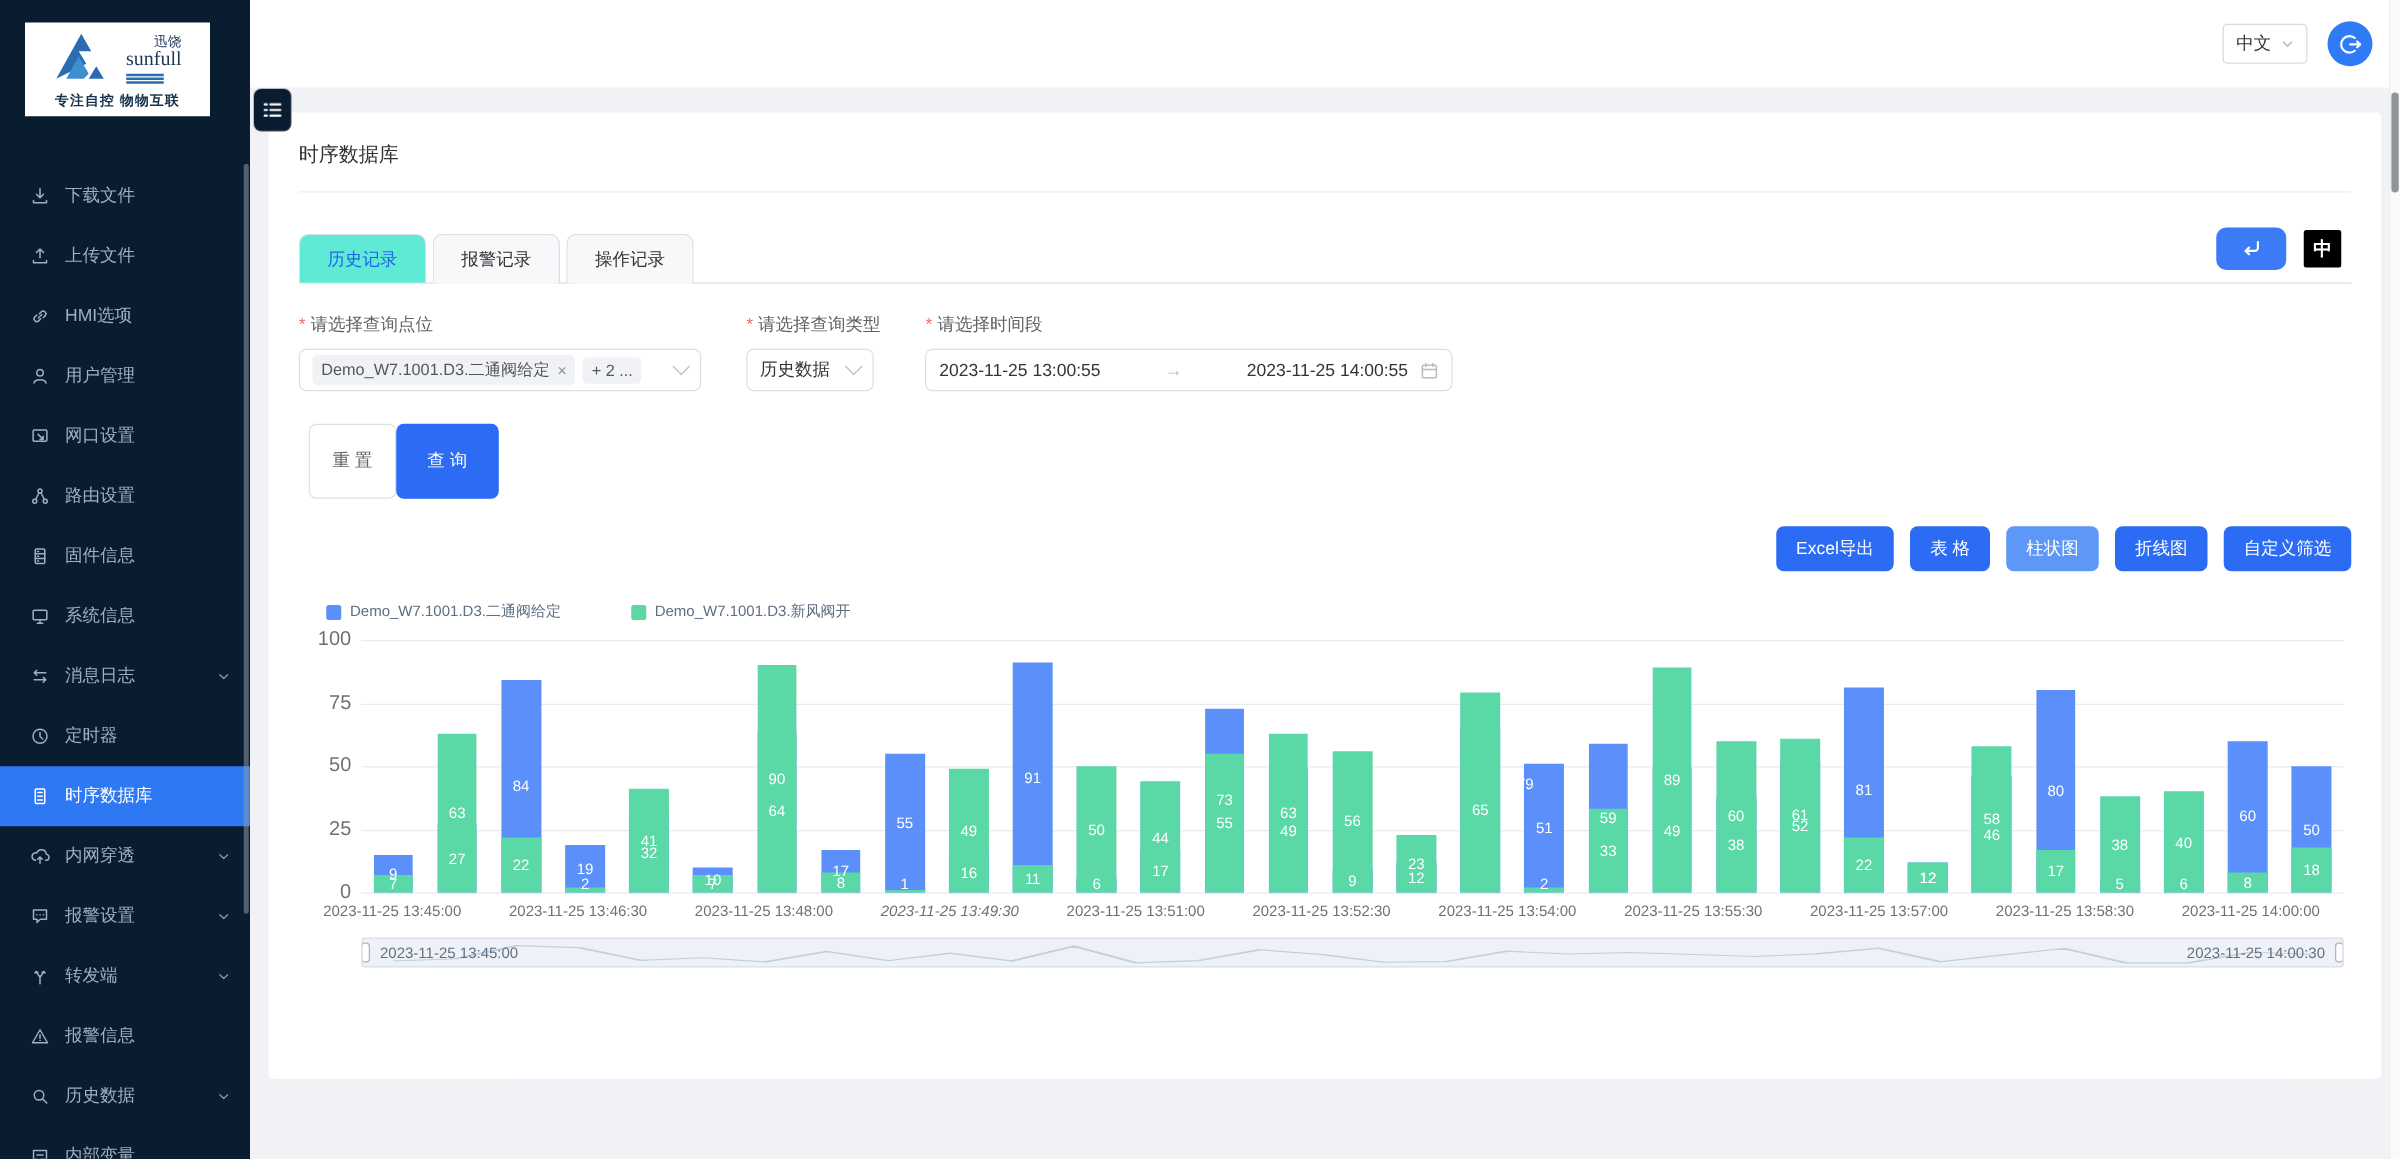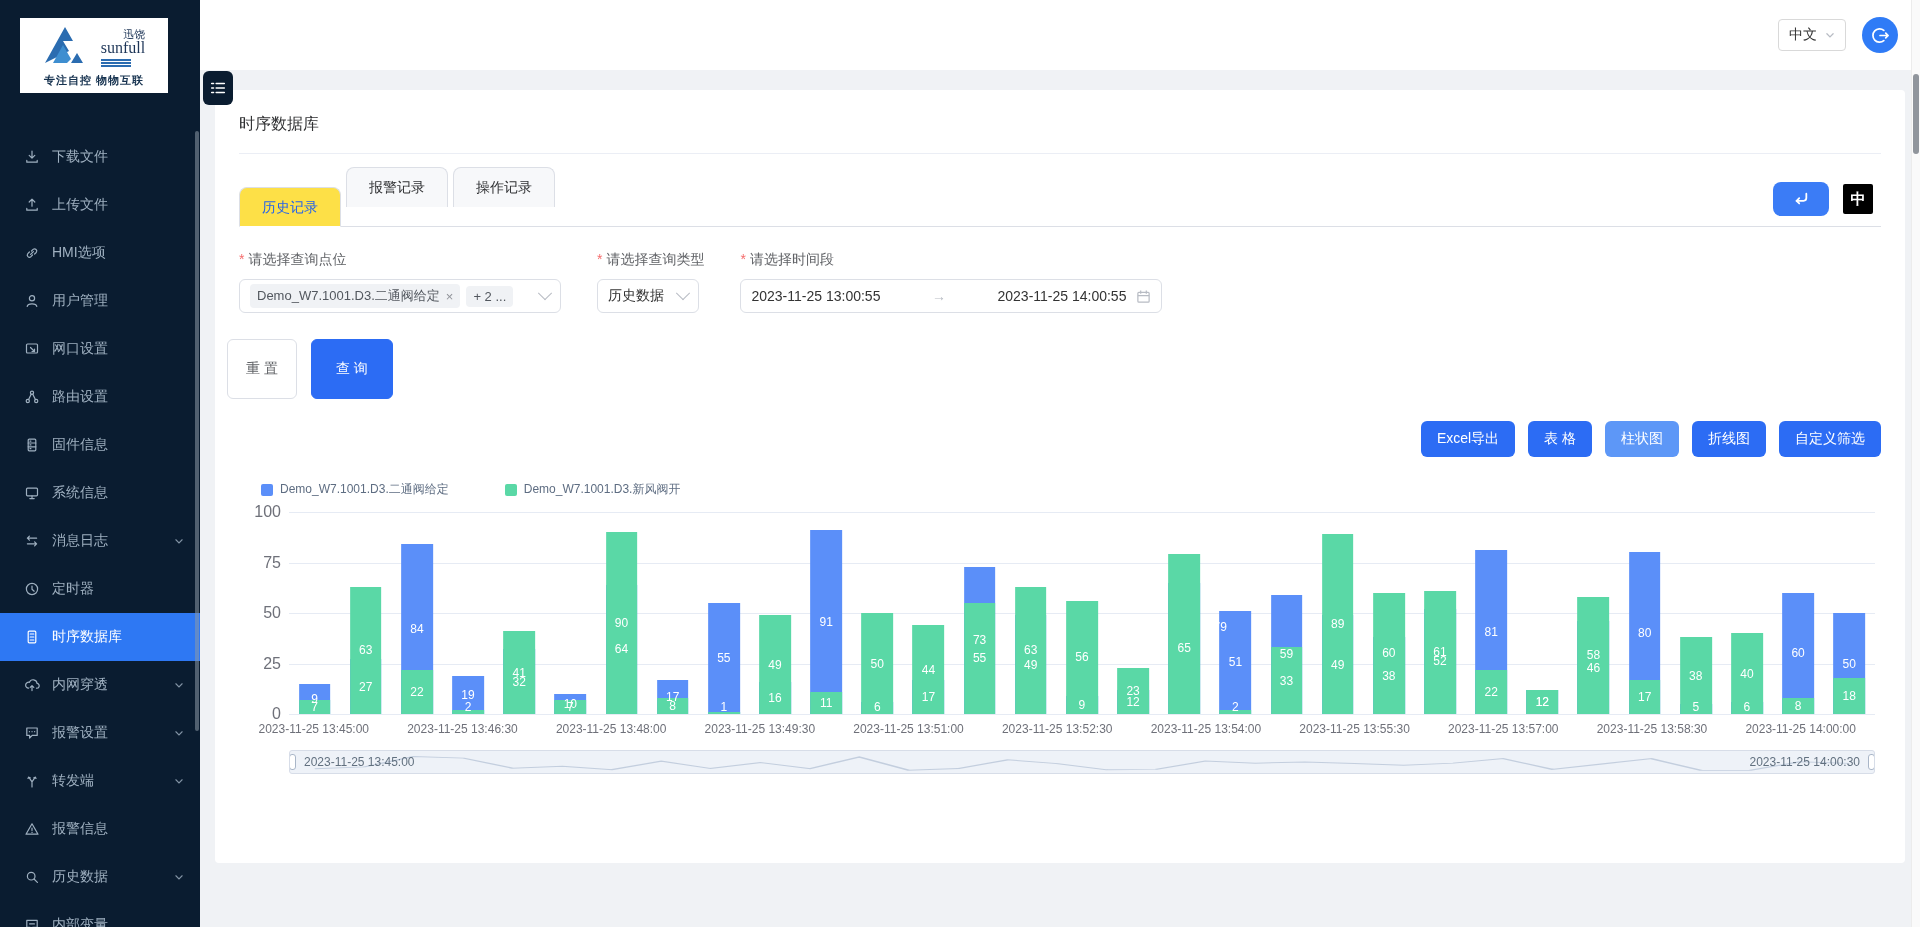--- a/index.html
+++ b/index.html
@@ -32,40 +32,40 @@
   .collapse-btn { position:fixed; left:203px; top:71px; width:30px; height:34px; background:#0a1c30; border-radius:6px; display:flex; align-items:center; justify-content:center; z-index:30; cursor:pointer; }
 
   .content { padding:20px 15px 0 15px; height:857px; }
   .card { background:#fff; border-radius:4px; height:773px; position:relative; }
   .card-head { padding:24px 24px 0 24px; }
   .page-title { font-size:16px; color:#303133; padding-bottom:18px; border-bottom:1px solid #ebeef5; }
 
   
   .tabs-row { margin:32px 24px 0 24px; position:relative; border-bottom:1px solid #dcdfe6; display:flex; align-items:flex-end; height:41px; }
   .tab { height:40px; line-height:38px; padding:0 22px; font-size:14px; color:#303133; background:#f7f8fa; border:1px solid #dcdfe6; border-bottom:none; border-radius:8px 8px 0 0; margin-right:5px; cursor:pointer; position:relative; top:1px; }
-  .tab.active { background:#fde047; color:#2563eb; border-bottom:1px solid #fff;margin-top:20px; }
+  .tab.active { background:#5eead4; color:#2563eb; border-bottom:1px solid #fff; }
   .tab-tools { position:absolute; right:8px; top:-4px; display:flex; align-items:center; gap:14px; }
   .btn-return { width:56px; height:34px; background:#3b7cf6; border:none; border-radius:8px; display:flex; align-items:center; justify-content:center; cursor:pointer; }
   .btn-zh { width:30px; height:30px; background:#000; color:#fff; font-size:15px; font-weight:bold; display:flex; align-items:center; justify-content:center; border-radius:2px; cursor:pointer; }
 
   
   .form-row { display:flex; margin:24px 24px 0 24px; gap:36px; }
   .fgroup { display:flex; flex-direction:column; }
   .flabel { font-size:14px; color:#606266; margin-bottom:10px; }
   .flabel .req { color:#f56c6c; margin-right:4px; }
   .control { height:34px; border:1px solid #dcdfe6; border-radius:6px; background:#fff; display:flex; align-items:center; padding:0 10px; font-size:14px; color:#333; cursor:pointer; }
   .ctl-point { width:322px; gap:6px; }
   .ctl-type { width:102px; justify-content:space-between; }
   .ctl-range { width:422px; gap:10px; }
   .tag { background:#f0f2f5; border-radius:4px; font-size:13px; color:#52575e; padding:3px 7px; display:flex; align-items:center; gap:6px; white-space:nowrap; }
   .tag .x { color:#909399; font-size:13px; cursor:pointer; }
   .chev-down { width:10px; height:10px; border-right:1.5px solid #b8bcc4; border-bottom:1.5px solid #b8bcc4; transform:rotate(45deg) translate(-2px,-2px); margin-left:auto; }
   .ctl-type .chev-down, .ctl-point .chev-down { flex:0 0 10px; }
   .range-arrow { color:#b8bcc4; flex:1; text-align:center; }
-  .btns-row { display:flex; gap:14px; margin:26px 24px 0 12px; }
+  .btns-row { display:flex; margin:26px 24px 0 32px; }
   .btn { font-size:14px; border-radius:6px; padding:8px 18px; cursor:pointer; border:1px solid #dcdfe6; background:#fff; color:#606266; }
   .btn.primary { background:#2c6cf4; border-color:#2c6cf4; color:#fff; padding:20px 24px; }
 
   
   .actions-row { display:flex; justify-content:flex-end; gap:13px; margin:22px 24px 0 24px; }
   .action-btn { background:#2c6cf4; color:#fff; border:none; border-radius:6px; font-size:14px; padding:9px 16px; cursor:pointer; white-space:nowrap; }
   .action-btn.active { background:#5d97f7; }
 
   
   .chart-wrap { margin:24px 24px 0 24px; }
@@ -551,21 +551,21 @@
                 <div class="bar-label" style="top: 144.5px;">50</div>
                 <div class="bar green" style="height: 36.36px; background: rgb(90, 216, 166);"></div>
                 <div class="bar-label" style="top: 176.82px;">18</div>
               </div>
             </div>
           </div>
         <div class="xaxis" id="xaxis">
             <div class="xtick" style="left: 1.5625%;">2023-11-25 13:45:00</div>
             <div class="xtick" style="left: 10.9375%;">2023-11-25 13:46:30</div>
             <div class="xtick" style="left: 20.3125%;">2023-11-25 13:48:00</div>
-            <div class="xtick" style="left: 29.6875%;">2023-11-25 13:49:30</div>
+            <div class="xtick" style="left: 29.6875%; font-style: italic;">2023-11-25 13:49:30</div>
             <div class="xtick" style="left: 39.0625%;">2023-11-25 13:51:00</div>
             <div class="xtick" style="left: 48.4375%;">2023-11-25 13:52:30</div>
             <div class="xtick" style="left: 57.8125%;">2023-11-25 13:54:00</div>
             <div class="xtick" style="left: 67.1875%;">2023-11-25 13:55:30</div>
             <div class="xtick" style="left: 76.5625%;">2023-11-25 13:57:00</div>
             <div class="xtick" style="left: 85.9375%;">2023-11-25 13:58:30</div>
             <div class="xtick" style="left: 95.3125%;">2023-11-25 14:00:00</div>
           </div>
         <div class="datazoom">
           <svg class="dz-preview" id="dz-preview" preserveAspectRatio="none" viewBox="0 0 320 24">

